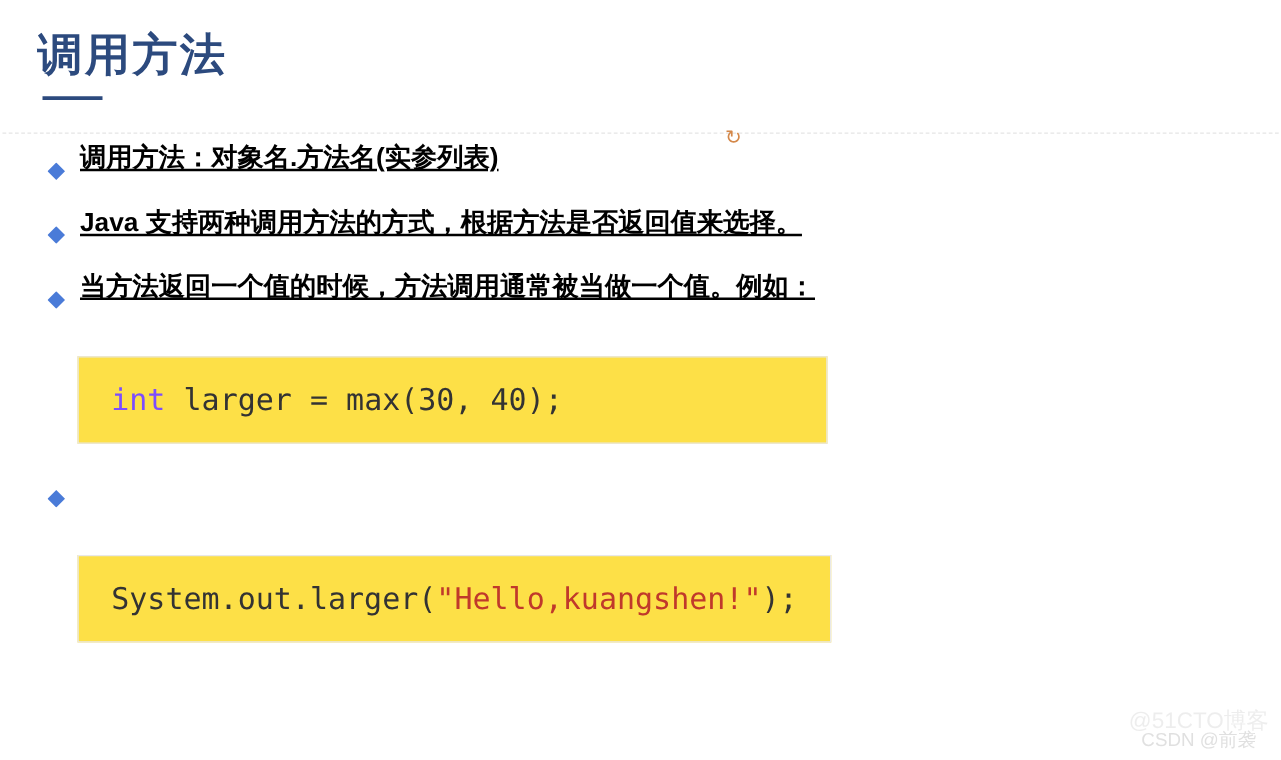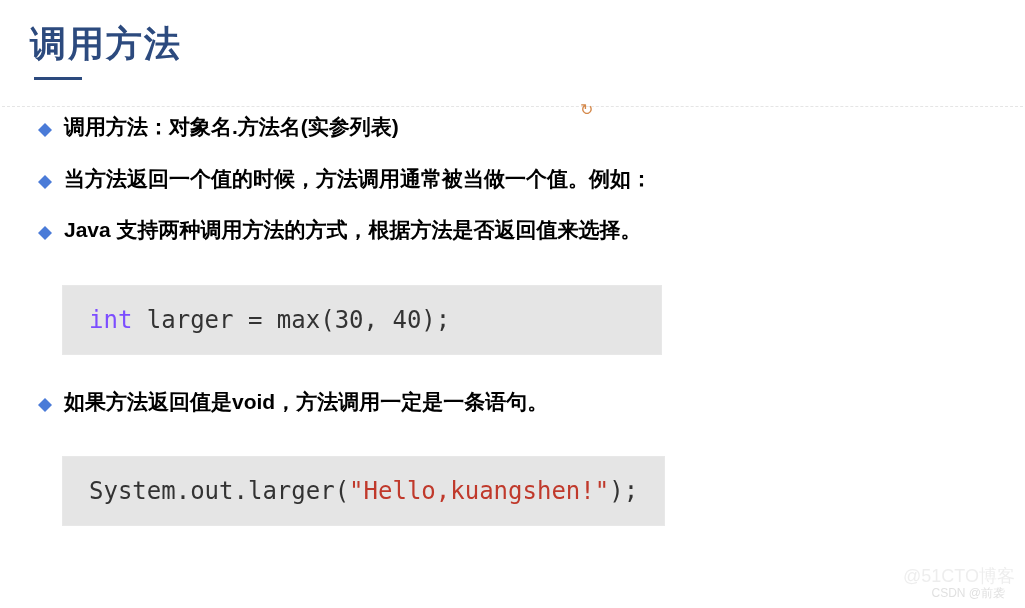--- a/index.html
+++ b/index.html
@@ -24,38 +24,39 @@
     background: #2c4a7e;
     margin-left: 4px;
     margin-bottom: 30px;
   }
   .bullet-list {
     list-style: none;
     padding-left: 8px;
   }
   .bullet-item {
     display: flex;
-    align-items: center;
+    align-items: flex-end;
     margin-bottom: 18px;
+    text-decoration: underline;
   }
   .bullet-icon {
     flex-shrink: 0;
     width: 14px;
     height: 14px;
     margin-top: 7px;
     margin-right: 12px;
   }
   .bullet-text {
     font-size: 21px;
     font-weight: bold;
     color: #000000;
     line-height: 1.6;
   }
   .code-block {
-    background: #e5e5e5;
+    background: #fde047;
     border: 1px solid #e8e8e8;
     padding: 20px 26px;
     margin: 20px 0 30px 32px;
     font-family: "Consolas", "Menlo", monospace;
     font-size: 24px;
     color: #333;
     display: inline-block;
     min-width: 600px;
   }
   .kw { color: #7c4dff; }
@@ -83,21 +84,21 @@
     color: #ddd;
     font-size: 18px;
     opacity: 0.5;
     font-weight: 300;
   }
   .watermark-csdn {
     position: absolute;
     right: 20px;
     bottom: 6px;
     color: #ccc;
-    font-size: 12px;
+    font-size: 15px;
     opacity: 0.6;
     text-align: center;
   }
 </style>
 </head>
 <body>
 
 
 
 <h1 class="title">调用方法</h1>
@@ -110,40 +111,39 @@
   <li class="bullet-item">
     <svg class="bullet-icon" viewBox="0 0 10 10">
         <polygon points="5,0 10,5 5,10 0,5" fill="#4a7bd8"></polygon>
       </svg>
     <span class="bullet-text">调用方法：对象名.方法名(实参列表)</span>
   </li>
   <li class="bullet-item">
     <svg class="bullet-icon" viewBox="0 0 10 10">
         <polygon points="5,0 10,5 5,10 0,5" fill="#4a7bd8"></polygon>
       </svg>
-    <span class="bullet-text">当方法返回一个值的时候，方法调用通常被当做一个值。例如：</span>
+    <span class="bullet-text">Java 支持两种调用方法的方式，根据方法是否返回值来选择。</span>
   </li>
   <li class="bullet-item">
     <svg class="bullet-icon" viewBox="0 0 10 10">
         <polygon points="5,0 10,5 5,10 0,5" fill="#4a7bd8"></polygon>
       </svg>
-    <span class="bullet-text">Java 支持两种调用方法的方式，根据方法是否返回值来选择。</span>
+    <span class="bullet-text">当方法返回一个值的时候，方法调用通常被当做一个值。例如：</span>
   </li>
 </ul>
 
 <div class="code-block">
   <span class="kw">int</span><span> larger = max(30, 40);</span>
 </div>
 
 <ul class="bullet-list">
   <li class="bullet-item">
     <svg class="bullet-icon" viewBox="0 0 10 10">
         <polygon points="5,0 10,5 5,10 0,5" fill="#4a7bd8"></polygon>
       </svg>
-    <span class="bullet-text">如果方法返回值是void，方法调用一定是一条语句。</span>
   </li>
 </ul>
 
 <div class="code-block">
   <span>System.out.larger(</span><span class="str">"Hello,kuangshen!"</span><span>);</span>
 </div>
 
 <div class="watermark-right">@51CTO博客</div>
 <div class="watermark-csdn">CSDN @前袭</div>
 

